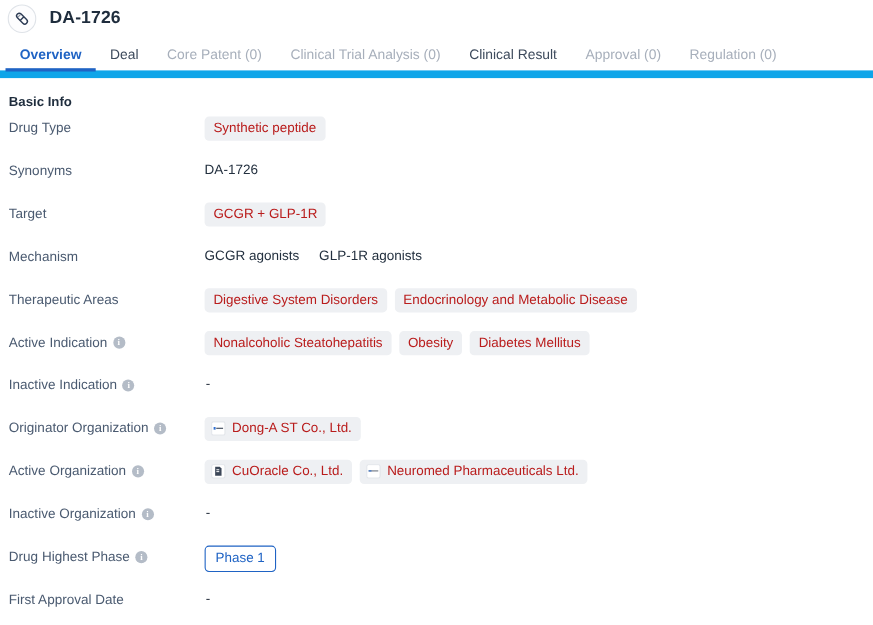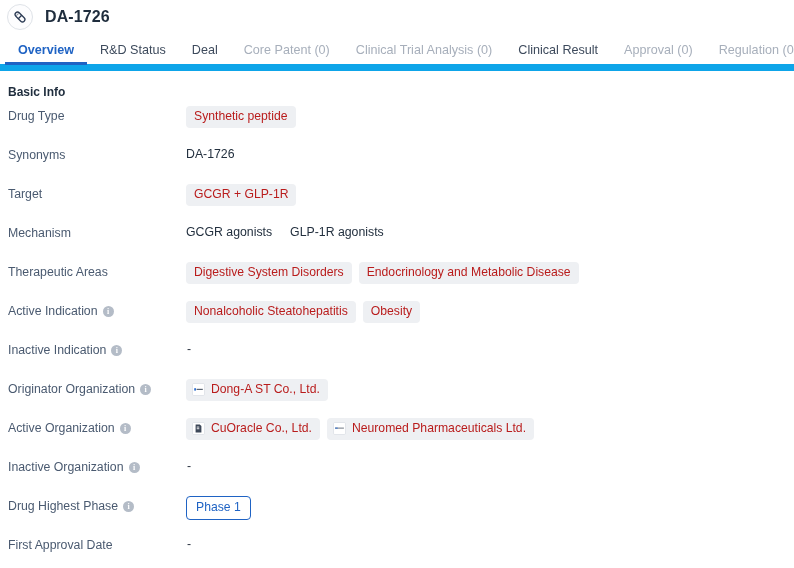--- a/index.html
+++ b/index.html
@@ -200,21 +200,20 @@
           <path d="M5.6 8 H10.4" stroke="#2d3c55" stroke-width="1.3"></path>
           <path d="M6.4 4.4 h3.2" stroke="#2d3c55" stroke-width="1.1" opacity="0.55"></path>
         </g>
       </svg>
     </div>
     <div class="drug-title">DA-1726</div>
   </div>
 
   <div class="tabbar">
     <div class="tab active">Overview</div>
-    <div class="tab">R&amp;D Status</div>
     <div class="tab">Deal</div>
     <div class="tab muted">Core Patent (0)</div>
     <div class="tab muted">Clinical Trial Analysis (0)</div>
     <div class="tab">Clinical Result</div>
     <div class="tab muted">Approval (0)</div>
     <div class="tab muted">Regulation (0)</div>
   </div>
 
   <div class="section-title">Basic Info</div>
 
@@ -268,20 +267,21 @@
     </div>
 
     <div class="row">
       <div class="row-label">
         <span>Active Indication</span>
         <span class="info-icon">i</span>
       </div>
       <div class="row-value">
         <span class="chip">Nonalcoholic Steatohepatitis</span>
         <span class="chip">Obesity</span>
+        <span class="chip">Diabetes Mellitus</span>
       </div>
     </div>
 
     <div class="row">
       <div class="row-label">
         <span>Inactive Indication</span>
         <span class="info-icon">i</span>
       </div>
       <div class="row-value">
         <span class="plain dash">-</span>

